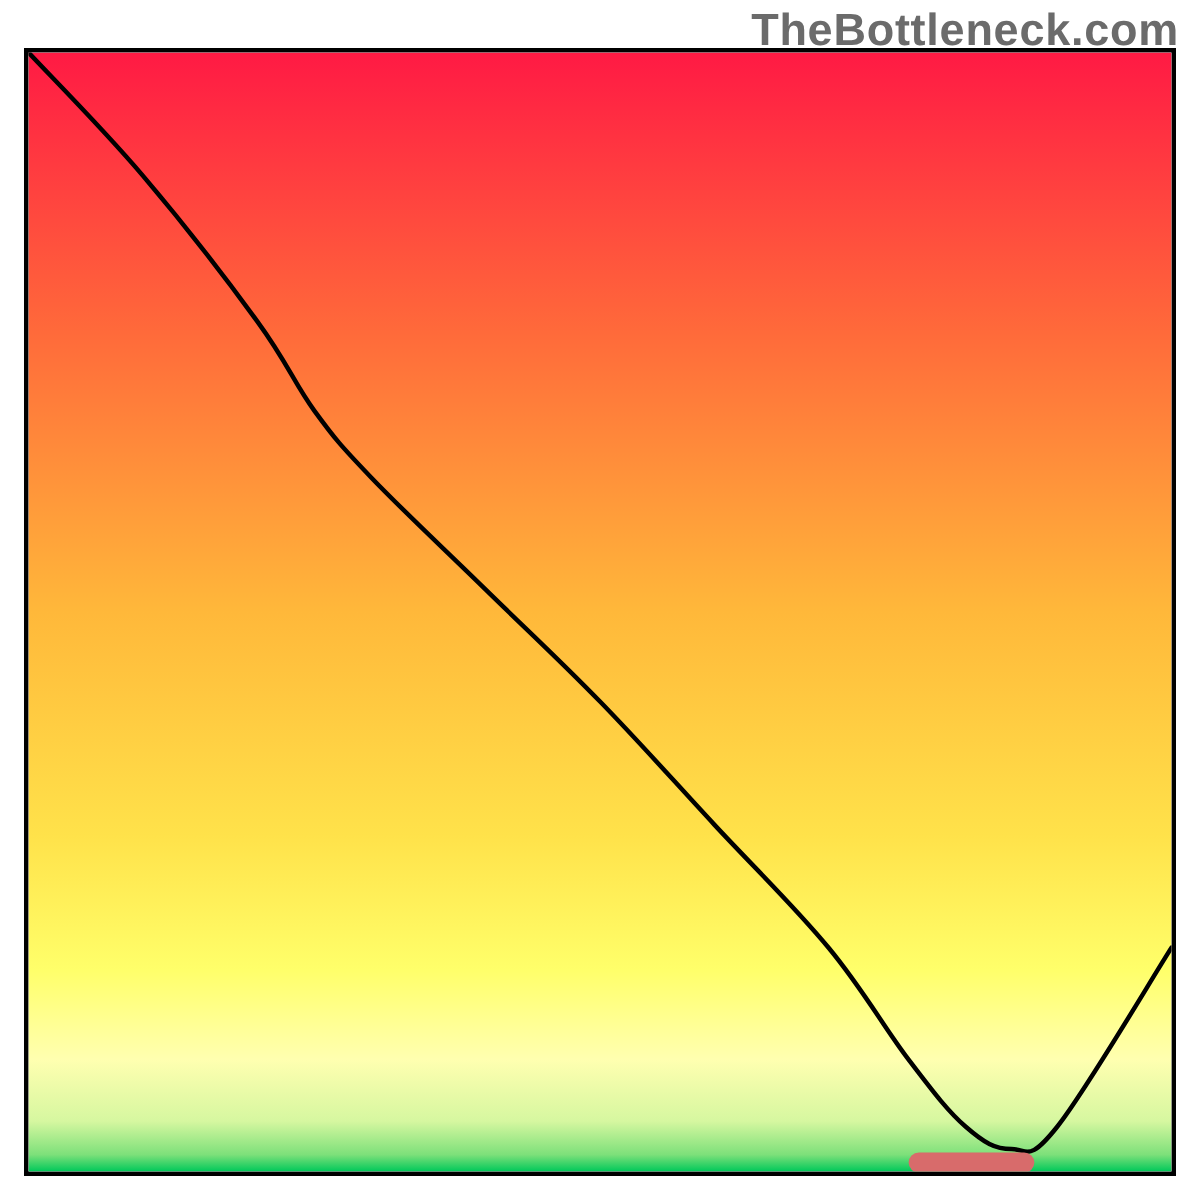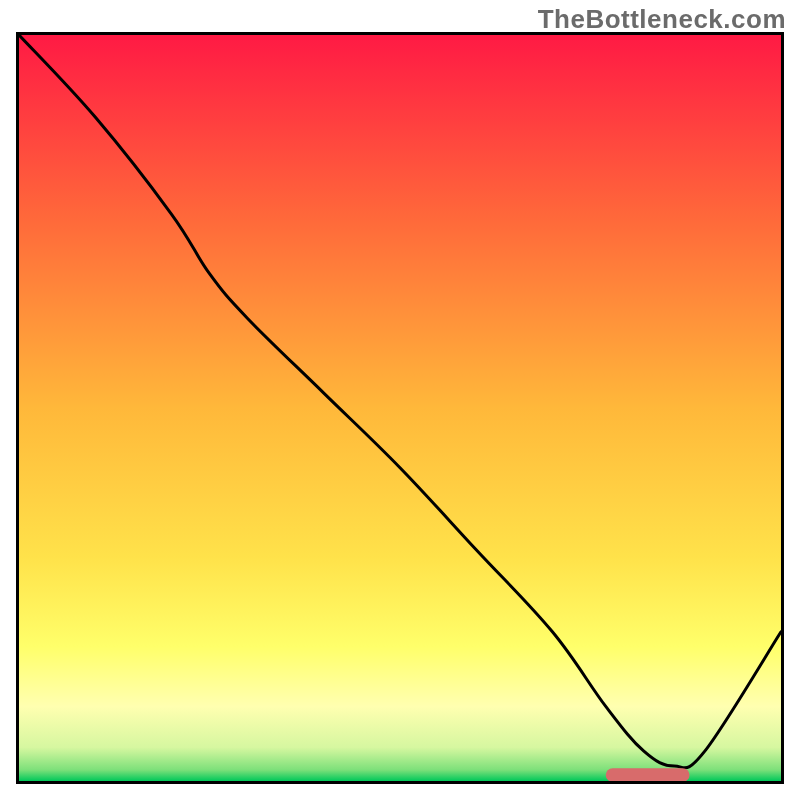--- a/index.html
+++ b/index.html
@@ -13,21 +13,21 @@
   }
   .outer {
     position: relative;
     width: 800px;
     height: 800px;
   }
   .watermark {
     position: absolute;
     top: 4px;
     right: 14px;
-    font-size: 26px;
+    font-size: 30px;
     font-weight: 600;
     color: #6b6b6b;
     letter-spacing: 0.5px;
   }
   .plot {
     position: absolute;
     left: 16px;
     top: 32px;
     width: 768px;
     height: 752px;

